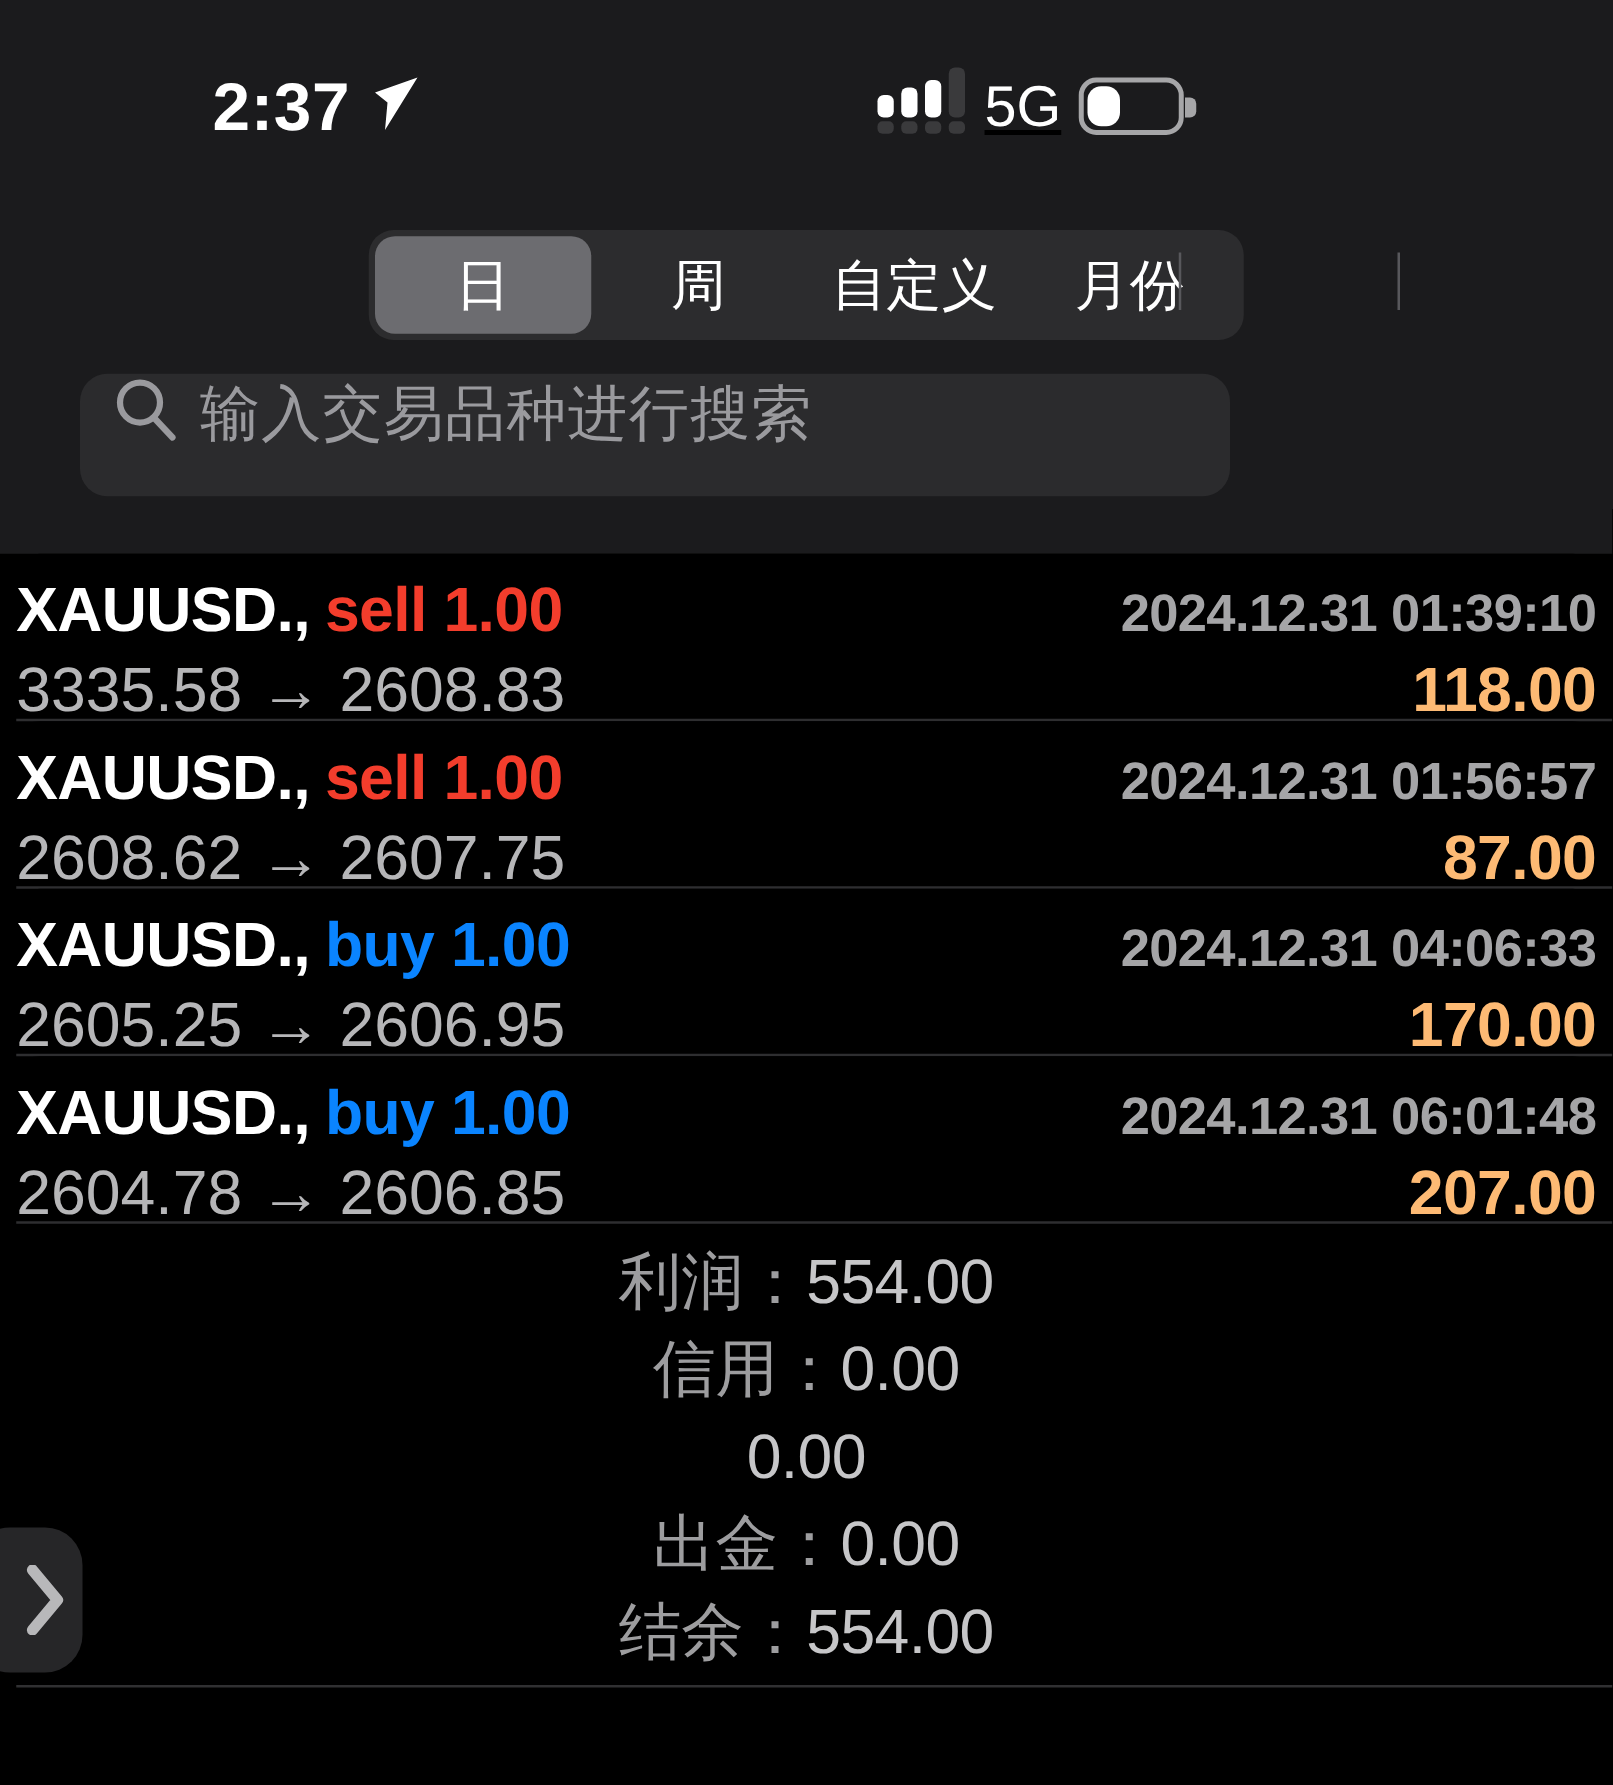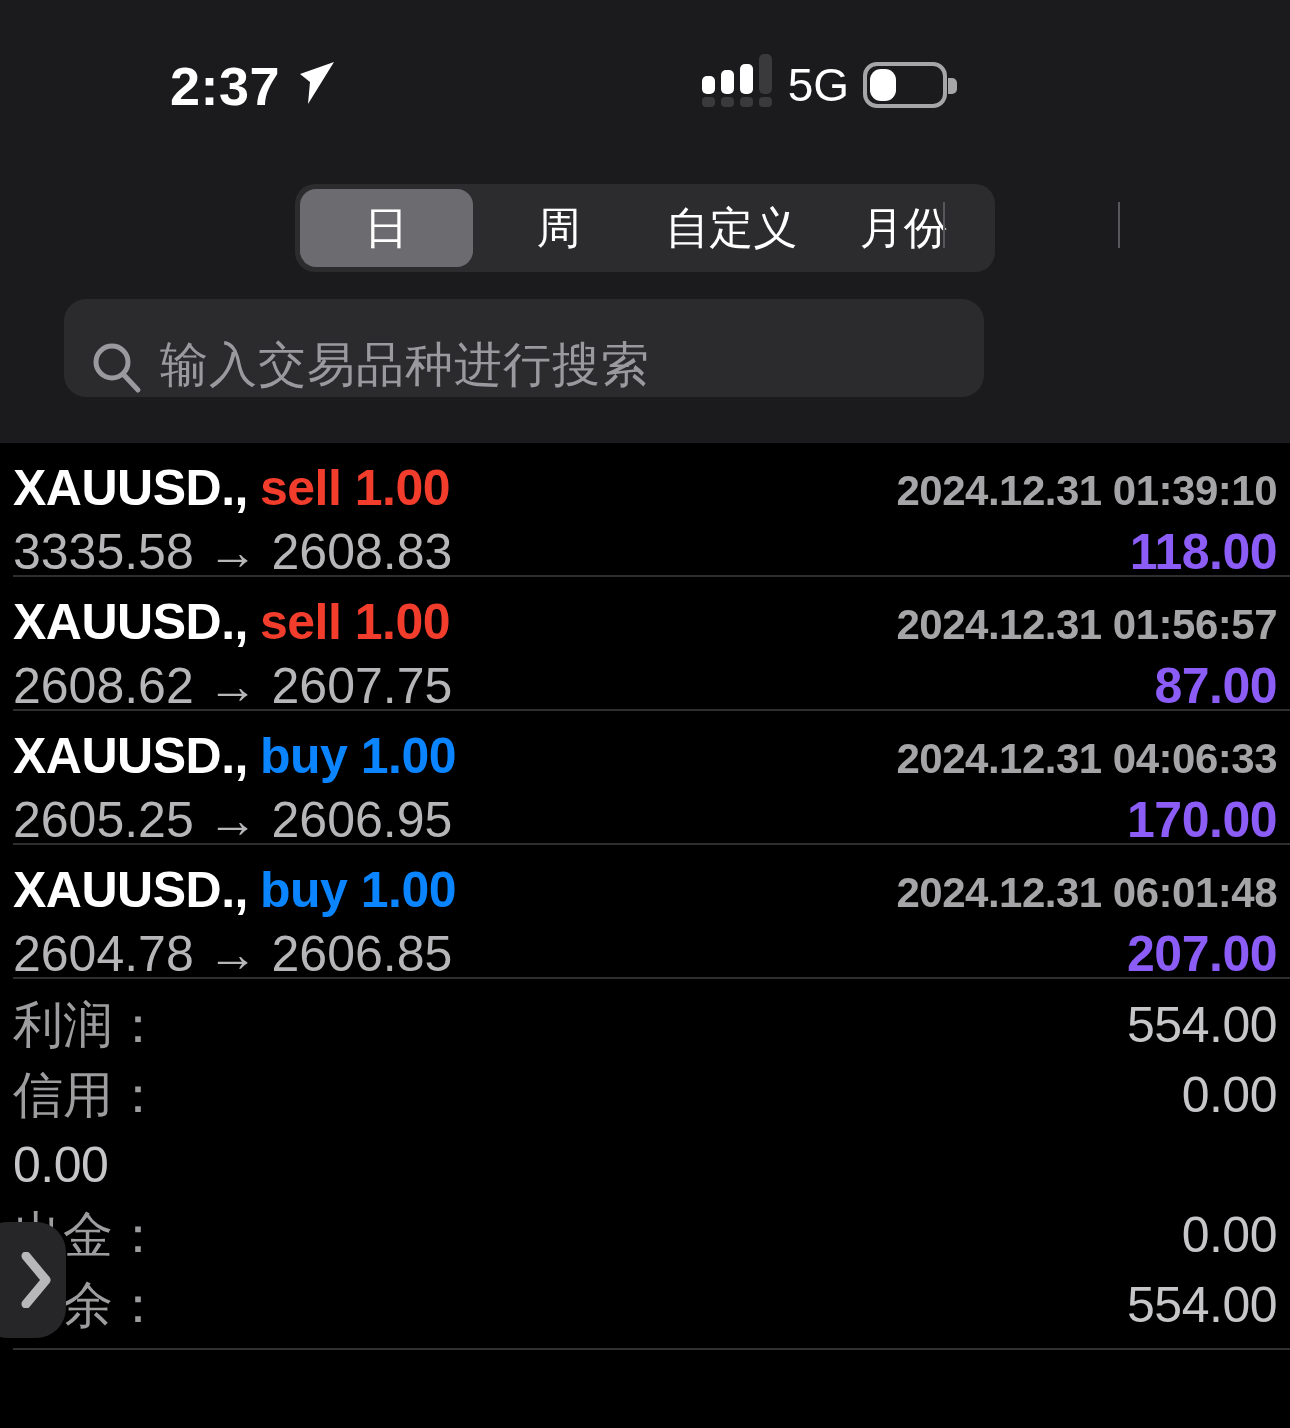--- a/index.html
+++ b/index.html
@@ -23,21 +23,21 @@
   }
   .status-time {
     position: absolute; left: 155px; top: 55px;
     font-size: 54px; font-weight: 600; color: #fff; letter-spacing: 0.5px;
   }
   .loc-arrow {
     position: absolute; left: 283px; top: 60px; width: 40px; height: 46px;
   }
   .status-right {
     position: absolute; right: 104px; top: 58px;
-    display: flex; align-items: center; gap: 14px;
+    display: flex; align-items: center; gap: 14px; text-decoration: underline;
   }
   .signal { position: relative; width: 72px; height: 44px; }
   .sig-bar { position: absolute; bottom: 13px; width: 13px; border-radius: 5px; background: #fff; }
   .sig-dot { position: absolute; bottom: 0px; width: 13px; height: 10px; border-radius: 4px; background: #3a3a3c; }
   .net-label { font-size: 46px; font-weight: 500; color: #fff; letter-spacing: 0px; }
   .battery { position: relative; width: 92px; height: 46px; }
   .batt-body {
     position: absolute; left: 0; top: 0; width: 84px; height: 46px;
     border: 4px solid #a6a6a8; border-radius: 14px;
   }
@@ -65,21 +65,21 @@
   .seg-div {
     position: absolute; top: 18px; width: 2px; height: 46px; background: #58585c;
   }
   .seg-div.d1 { left: 648px; }
   .seg-div.d2 { left: 823px; }
 
   
   .searchbar {
     position: absolute; left: 64px; top: 299px; width: 920px; height: 98px;
     background: #2b2b2d; border-radius: 22px;
-    display: flex; align-items: flex-end;
+    display: flex; align-items: flex-start;
   }
   .search-icon { margin-left: 24px; width: 58px; height: 58px; flex: 0 0 auto; }
   .search-placeholder {
     margin-left: 14px; font-size: 48px; color: #9a9a9e; letter-spacing: 1px;
   }
 
   
   .list { position: absolute; left: 0; top: 443px; width: 1290px; }
   .deal-row { position: relative; width: 1290px; height: 134px; background: #000; border-radius: 32px; }
   .deal-line1, .deal-line2 {
@@ -89,30 +89,30 @@
   .deal-line1 { top: 16px; }
   .deal-line2 { top: 80px; }
   .sym {
     font-size: 50px; font-weight: 700; color: #fff; letter-spacing: -0.5px;
   }
   .side { font-size: 50px; font-weight: 700; margin-left: 12px; letter-spacing: -0.5px; }
   .side.sell { color: #f33d2c; }
   .side.buy  { color: #0a84ff; }
   .deal-time { font-size: 42px; font-weight: 700; color: #a5a5a7; letter-spacing: -0.5px; margin-left: 16px; }
   .prices { font-size: 50px; color: #b6b6b8; letter-spacing: 0px; }
-  .profit { font-size: 50px; font-weight: 700; color: #8b5cf6; letter-spacing: -0.5px; }
+  .profit { font-size: 50px; font-weight: 700; color: #fdba74; letter-spacing: -0.5px; }
   .row-sep {
     position: absolute; left: 13px; right: 0; bottom: 0; height: 2px; background: #2e2e30;
   }
 
   
   .summary { position: absolute; left: 0; top: 990px; width: 1290px; }
   .sum-row {
     position: relative; width: 1290px; height: 70px;
-    display: flex; align-items: center; justify-content: space-between;
+    display: flex; align-items: center; justify-content: center;
     padding: 0 13px;
   }
   .sum-label { font-size: 50px; color: #9d9d9f; }
   .sum-value { font-size: 50px; color: #c6c6c8; letter-spacing: -0.5px; }
   .bottom-sep {
     position: absolute; left: 13px; top: 1348px; width: 1277px; height: 2px; background: #303032;
   }
 
   
   .float-handle {

